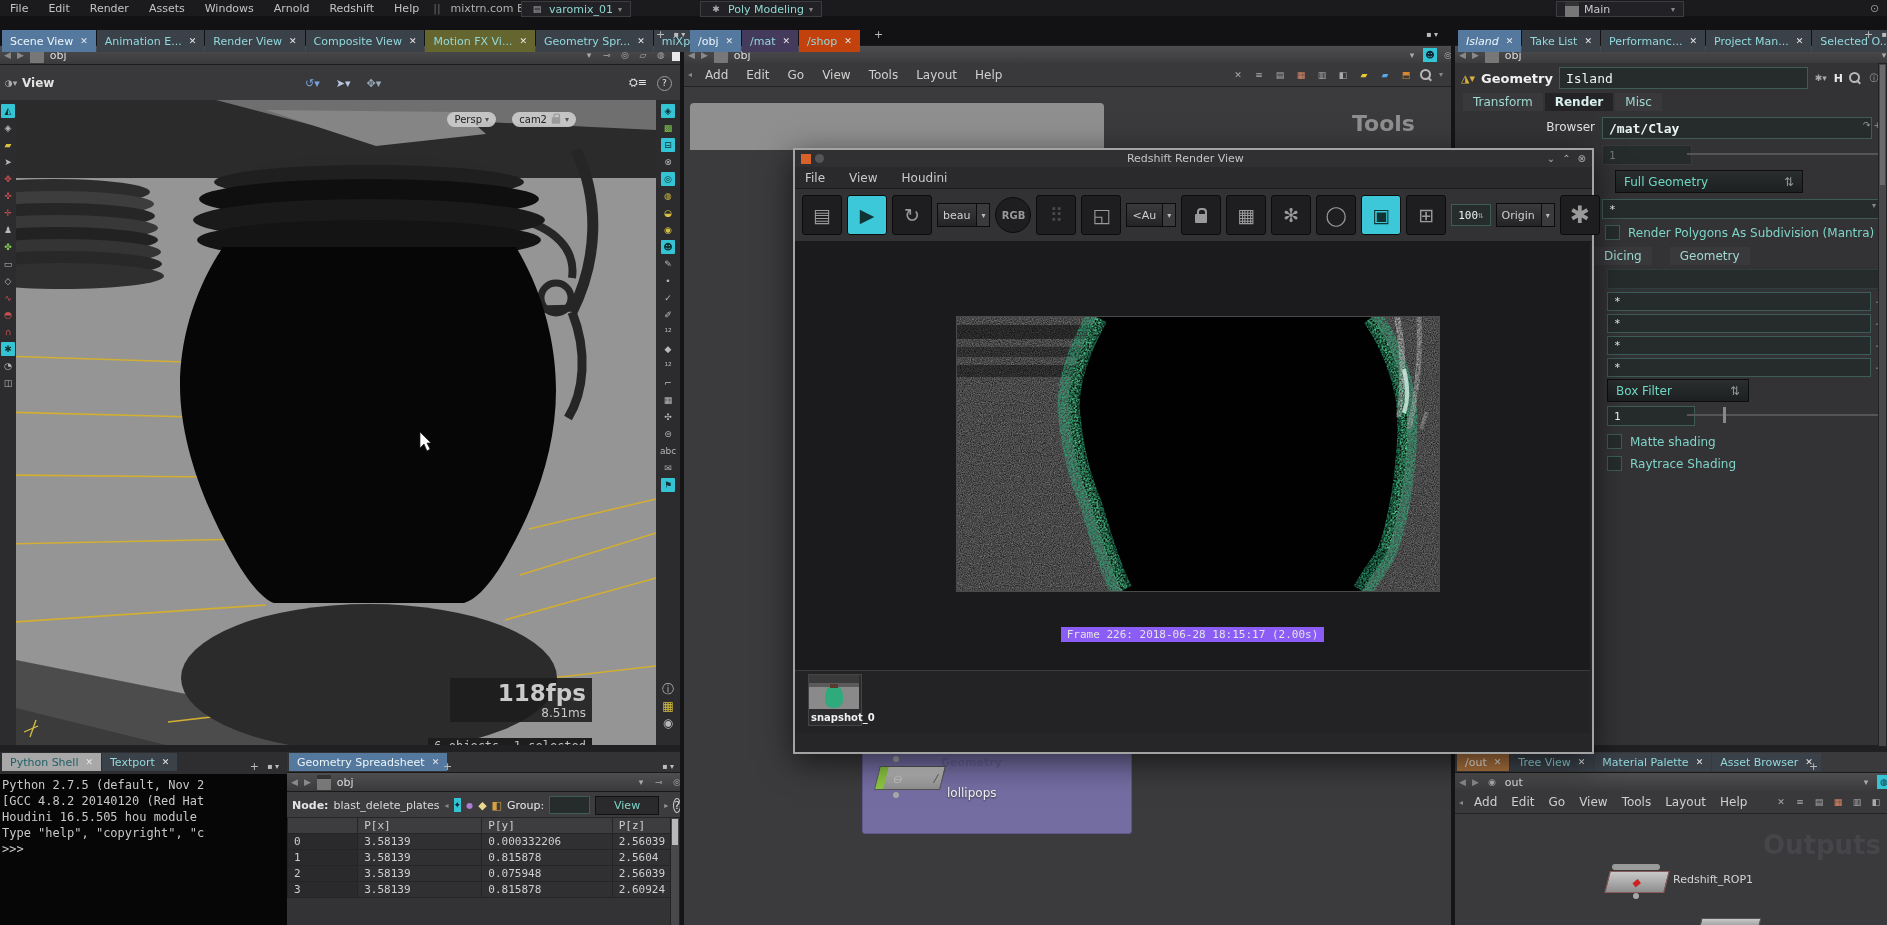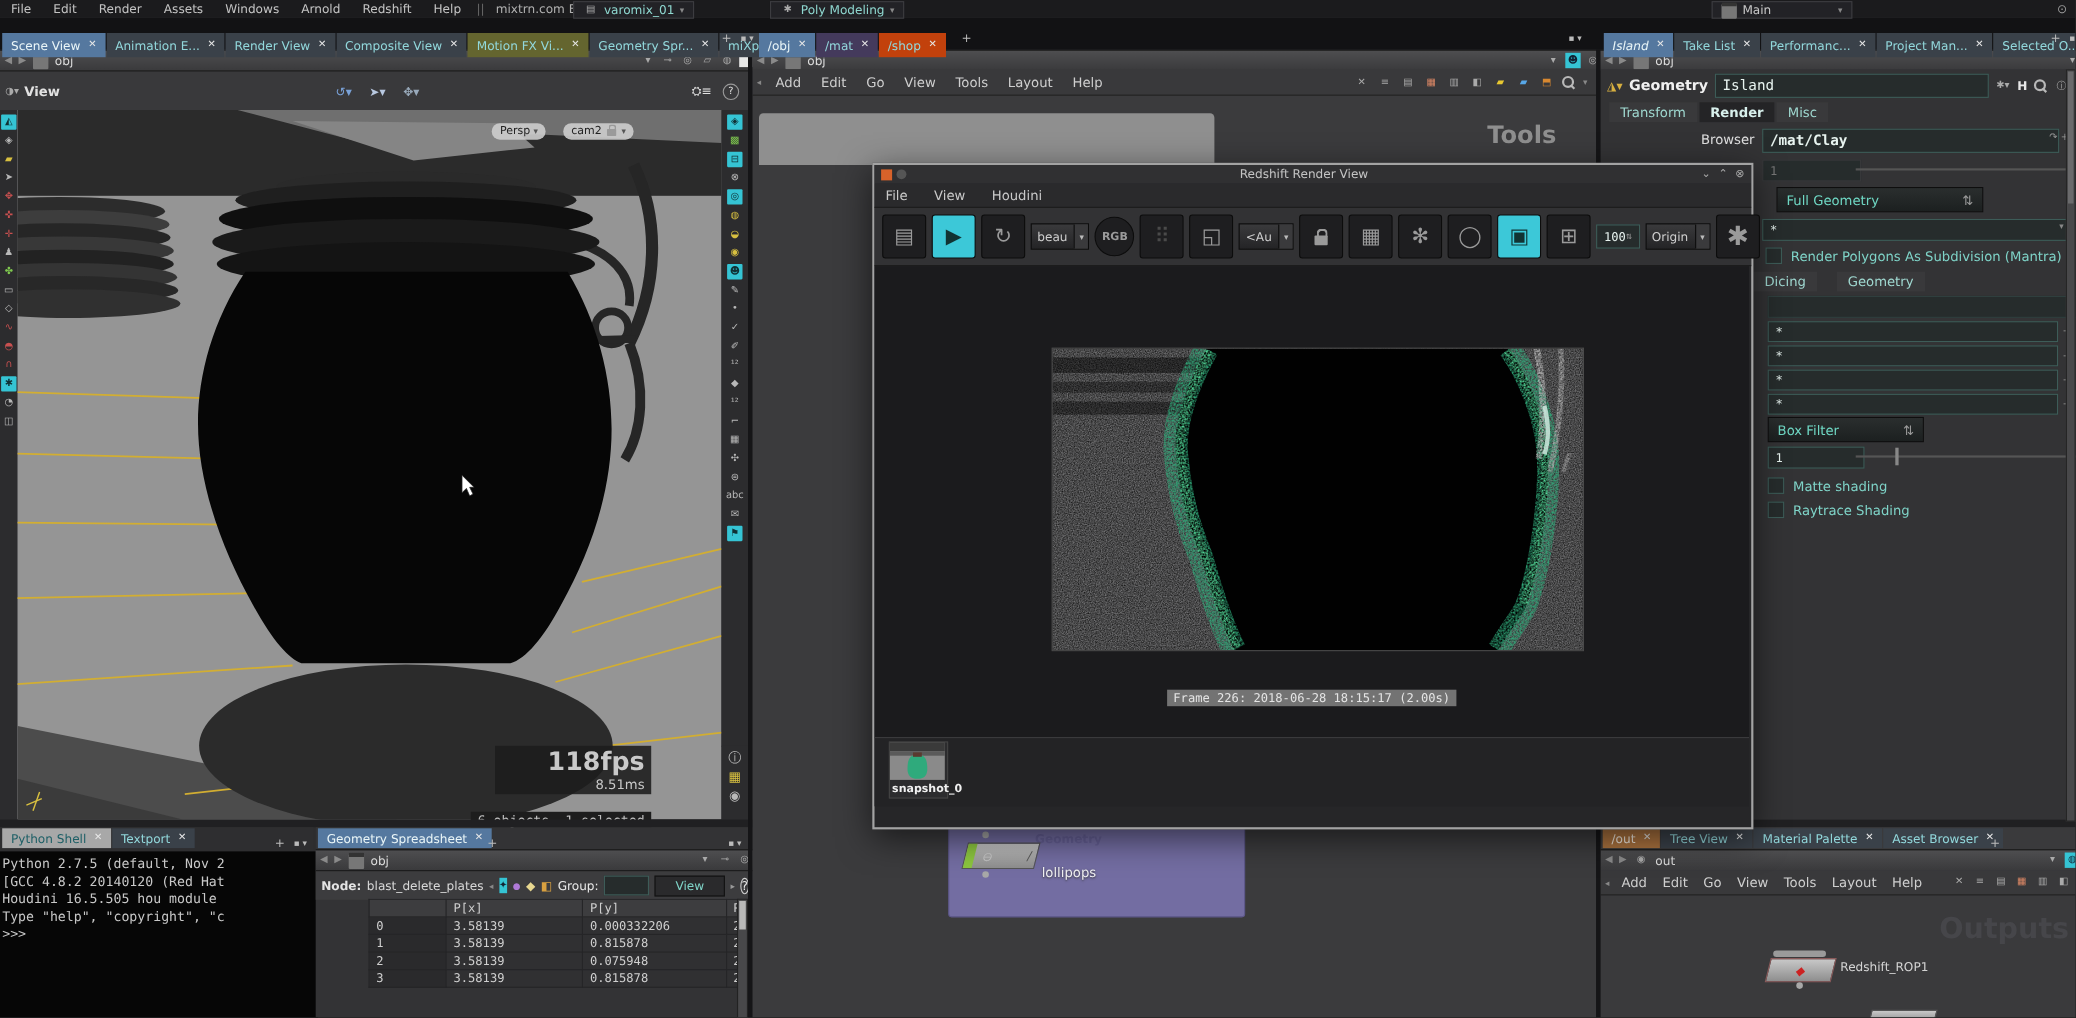--- a/index.html
+++ b/index.html
@@ -45,21 +45,21 @@
   .strip-ico.green{color:#7fc84f;}
   .strip-ico.yellow{color:#d8c040;}
   .strip-ico.red{color:#c85050;}
   .pill{display:flex;align-items:center;gap:3px;background:rgba(205,205,205,.9);color:#222;border-radius:8px;
         padding:0 7px;height:15px;font-size:10px;}
   .fpsbox{background:rgba(28,28,28,.88);color:#c9c9c9;text-align:right;padding:2px 6px;}
   
   .shellpane{background:#060606;color:#c8c8c8;}
   .shellpane div{white-space:pre;overflow:hidden;}
   .sheet-toolrow{display:flex;align-items:center;gap:5px;background:#3c3c3e;border-top:1px solid #1a1a1a;padding:0 5px;color:#e4e4e4;}
-  table.geo{border-collapse:collapse;width:100%;font-family:"DejaVu Sans Mono",monospace;font-size:11px;color:#cfcfcf;margin-left:48px;}
+  table.geo{border-collapse:collapse;width:100%;font-family:"DejaVu Sans Mono",monospace;font-size:11px;color:#cfcfcf;}
   table.geo th{background:#3d3d3f;font-weight:normal;text-align:left;padding:1px 6px;border:1px solid #252527;}
   table.geo td{background:#303032;padding:1px 6px;border:1px solid #252527;}
   table.geo td.idc{background:#2a2a2c;}
   
   .p-label{color:#e0e0e0;font-size:12px;text-align:right;}
   .field{background:#262c2c;border:1px solid #3d5c58;color:#e8f4f0;display:flex;align-items:center;
          padding:0 6px;font-family:"DejaVu Sans Mono",monospace;}
   .field.dim{border-color:#3a3a3c;color:#777;}
   .dropdown{background:linear-gradient(#2a2e2e,#1c2020);border:1px solid #0e0e0e;color:#6fd8c4;
             display:flex;align-items:center;padding:0 8px;font-size:12px;justify-content:space-between;}
@@ -784,21 +784,21 @@
           <path d="M413,2 C428,24 445,62 447,95 C449,128 442,192 428,232" fill="none" stroke="#52d898" stroke-width="7"></path>
         </g>
         <g filter="url(#speckle)">
           <path d="M440,0 C446,30 448,62 442,100" fill="none" stroke="#b8b8b8" stroke-width="6"></path>
           <path d="M462,0 C464,42 459,82 452,112" fill="none" stroke="#a8a8a8" stroke-width="5"></path>
           <path d="M470,95 C468,100 466,106 464,112" fill="none" stroke="#999" stroke-width="4"></path>
         </g>
         <path d="M447,52 C451,68 451,84 447,96" fill="none" stroke="#cfeadf" stroke-width="4" opacity="0.85"></path>
       </svg>
       <div class="abs mono" style="left:0;right:0;top:386px;text-align:center">
-        <span style="background:#737373;color:#e4e4e4;padding:1px 6px;font-size:11px">Frame 226: 2018-06-28 18:15:17 (2.00s)</span>
+        <span style="background:#8b5cf6;color:#e4e4e4;padding:1px 6px;font-size:11px">Frame 226: 2018-06-28 18:15:17 (2.00s)</span>
       </div>
     </div>
 
     <div class="abs" style="left:0;top:520px;width:795px;height:62px;background:#232325;border-top:1px solid #3a3a3c">
       <div class="abs" style="left:13px;top:3px;width:52px;height:50px;background:#2c2c2e;border:1px solid #444">
         <svg width="50" height="34" viewBox="0 0 50 34">
           <rect width="50" height="34" fill="#8a8a8a"></rect>
           <rect width="50" height="8" fill="#3a3a3a"></rect>
           <rect y="8" width="50" height="4" fill="#5a5a5a"></rect>
           <path d="M20,12 C17,14 16,18 16,24 C16,30 19,33 25,33 C31,33 34,30 34,24 C34,18 33,14 30,12 Z" fill="#2faa7c"></path>

